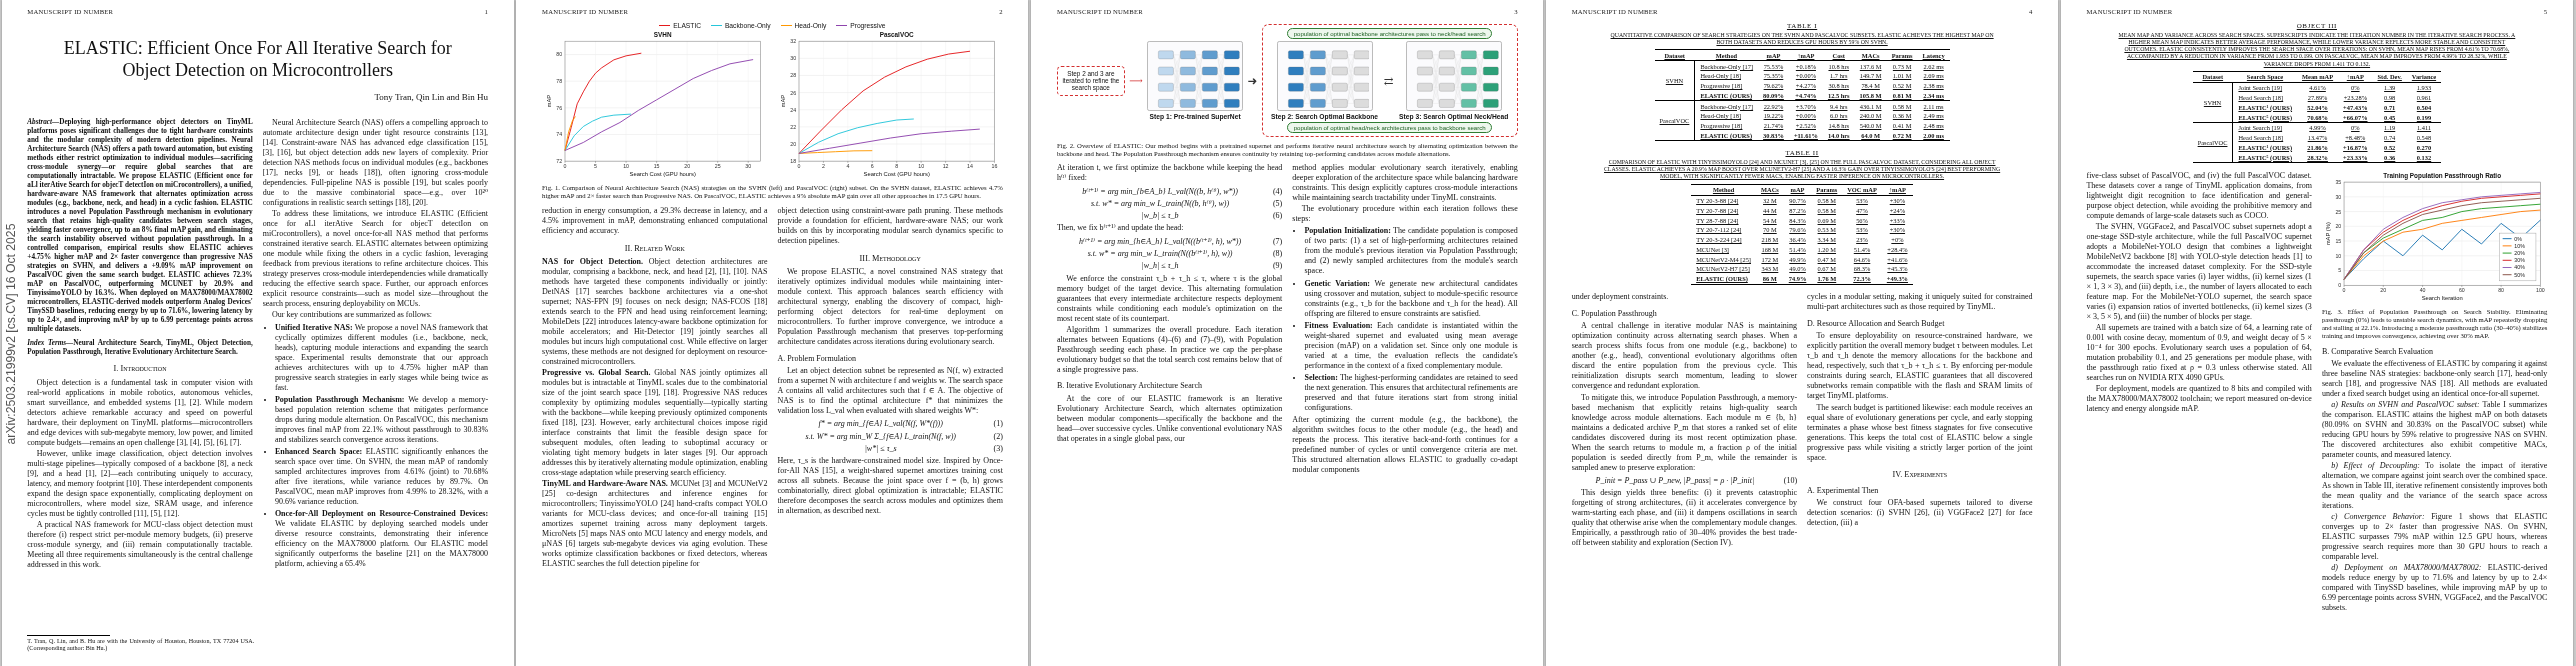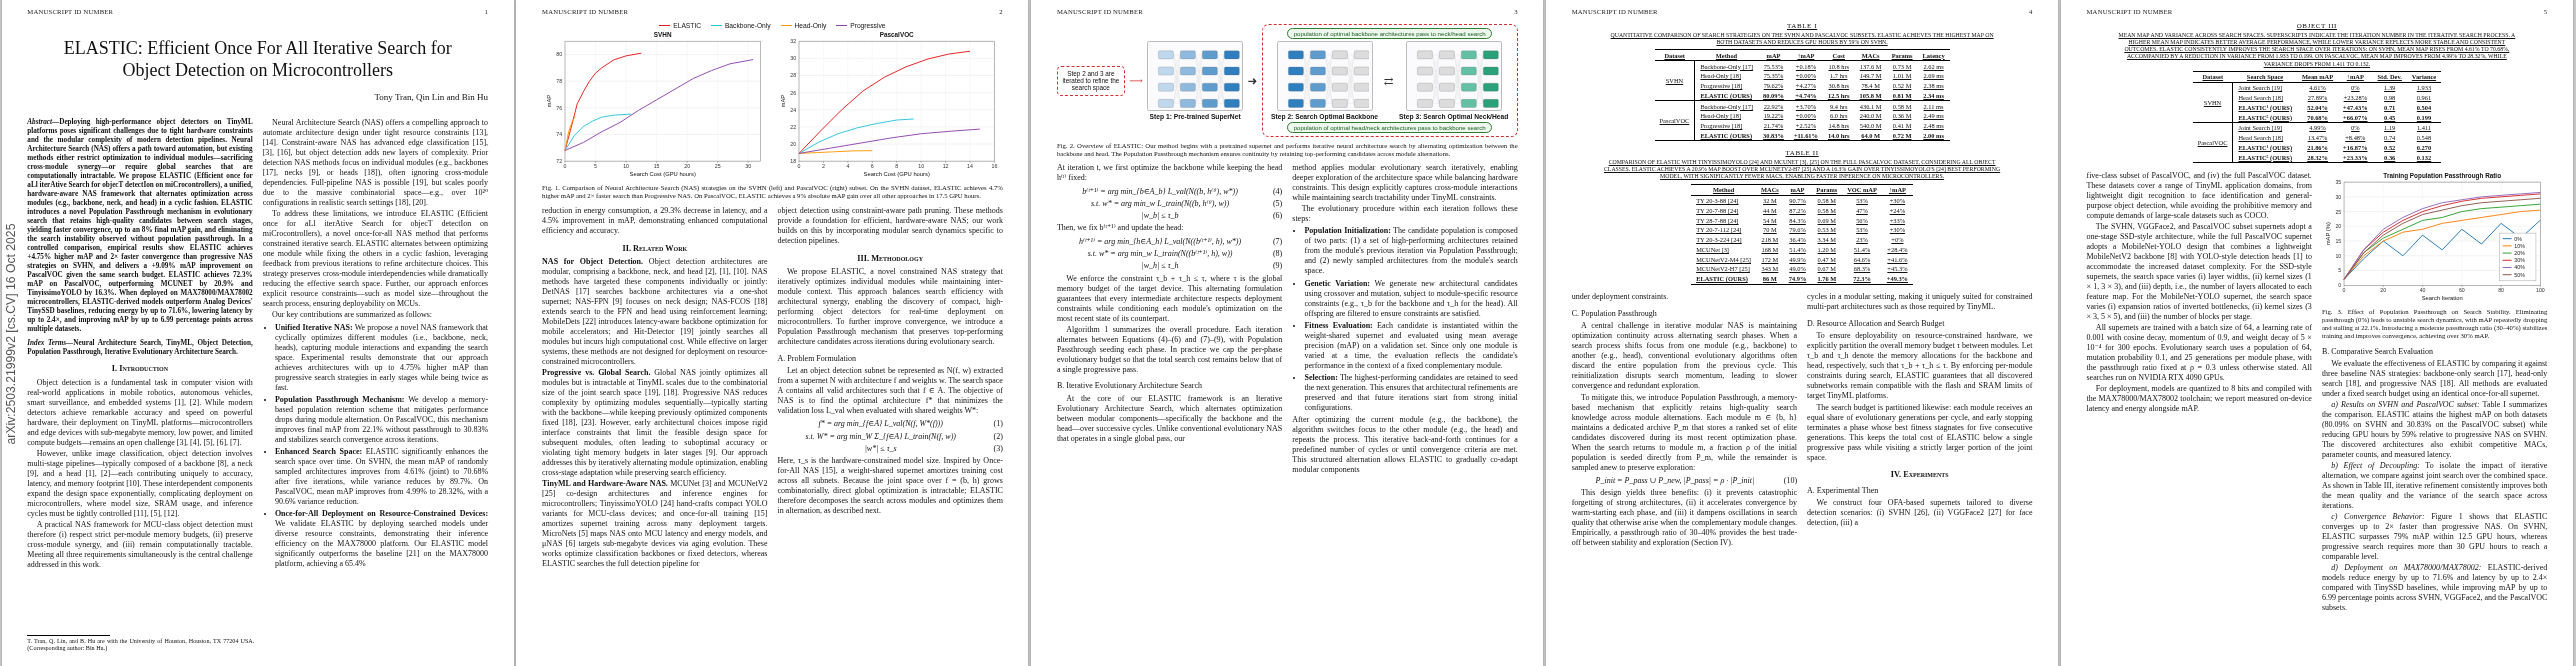--- a/index.html
+++ b/index.html
@@ -12,21 +12,21 @@
   .arxiv { position:absolute; left:2.2px; top:50%; writing-mode:vertical-rl; transform:translateY(-50%) rotate(180deg);
            font-family:"Liberation Sans","DejaVu Sans",sans-serif; font-size:12.2px; color:#555; white-space:nowrap; }
   .title { text-align:center; font-size:18px; font-weight:normal; line-height:1.25; margin:14.5px 16.7px 10px; }
   .authors { text-align:right; font-size:9px; margin-bottom:16.7px; }
   .cols { display:flex; gap:10px; }
   .col { flex:1; min-width:0; }
   .para { font-size:8px; line-height:10px; text-align:justify; text-indent:9.4px; margin-bottom:1.1px; }
   .para.noind { text-indent:0; }
   .abstract { font-size:7.2px; font-weight:bold; line-height:9px; text-align:justify; margin-bottom:4.4px; }
   .abstract i { font-weight:bold; }
-  .sec { font-size:8.3px; font-weight:bold; font-variant:small-caps; text-align:center; margin:7.8px 0 4.4px; }
+  .sec { font-size:8.3px; font-weight:normal; font-variant:small-caps; text-align:center; margin:7.8px 0 4.4px; }
   .sub { font-size:8px; font-weight:normal; margin:6.7px 0 3.3px; }
   ul.contrib { margin:2.2px 0 2.2px 12.2px; }
   ul.contrib li { font-size:8px; line-height:10px; text-align:justify; margin-bottom:2.2px; }
   .eq { display:flex; align-items:center; font-size:8px; margin:3.3px 0; }
   .eq-f { flex:1; text-align:center; font-style:italic; }
   .eq-n { width:19px; text-align:right; font-style:normal; }
   .footnote { position:absolute; bottom:14.5px; left:25.6px; width:227px; font-size:6.1px; line-height:7.2px; text-align:justify; }
   .footnote::before { content:""; display:block; width:83px; border-top:0.6px solid #000; margin-bottom:2.2px; }
   
   .figure { margin-bottom:5.6px; }

